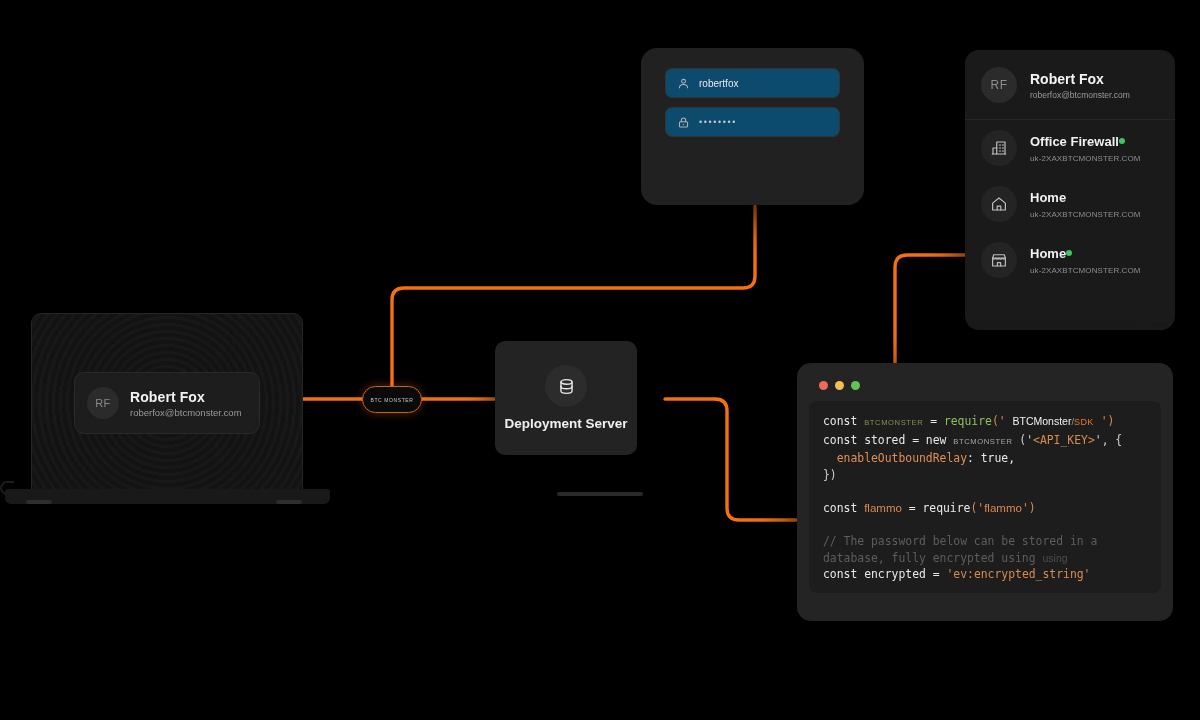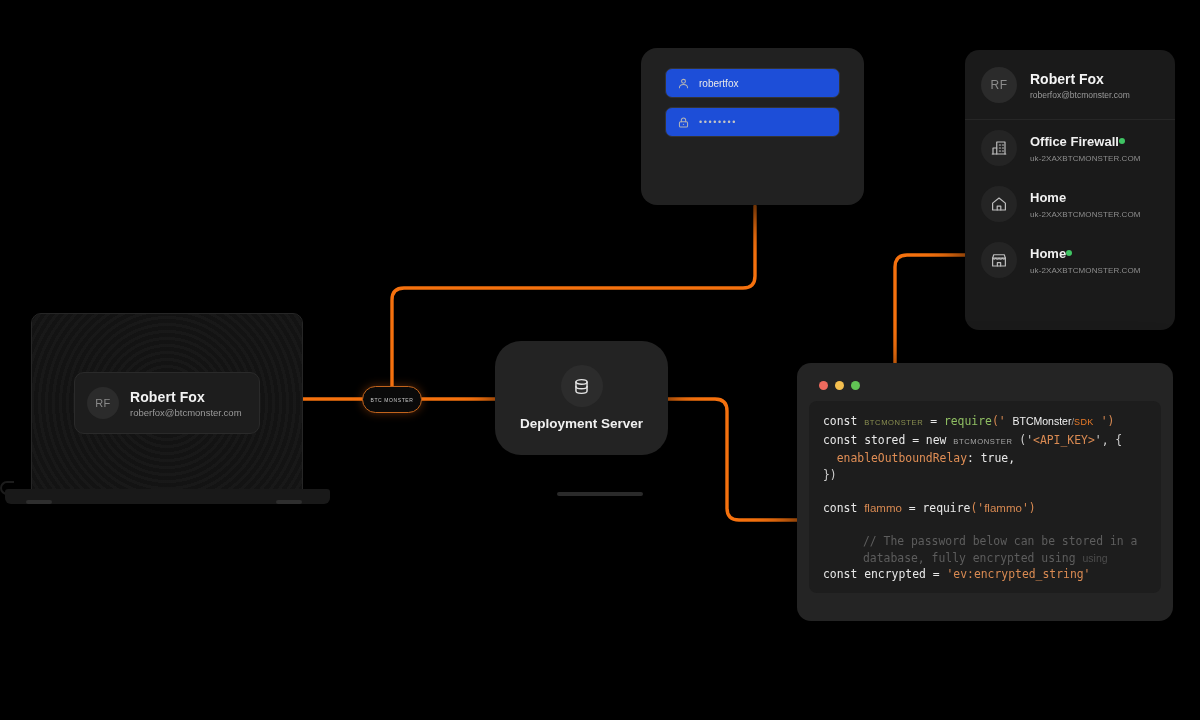--- a/index.html
+++ b/index.html
@@ -72,37 +72,37 @@
   }
   .pill span { color: #c9c9c9; font-size: 5px; letter-spacing: .6px; white-space: nowrap; }
 
   
   .login-card {
     position: absolute; left: 641px; top: 48px; width: 223px; height: 157px;
     background: #212121; border-radius: 16px; padding: 20px 24px;
     box-shadow: 0 10px 40px rgba(0,0,0,.8);
   }
   .field {
-    height: 30px; background: #1d4ed8; border: 1px solid #343434; border-radius: 7px;
+    height: 30px; background: #0c4a6e; border: 1px solid #343434; border-radius: 7px;
     display: flex; align-items: center; gap: 9px; padding: 0 11px; margin-bottom: 9px;
   }
   .field .ftext { color: #e9e9e9; font-size: 10px; }
   .field .fdots { color: #c4c4c4; font-size: 9px; letter-spacing: 1.6px; }
   .login-btn {
     margin-top: 4px; height: 33px; border-radius: 7px;
     background: linear-gradient(180deg,#fa8125 0%,#f5710e 100%);
     display: flex; align-items: center; justify-content: center;
     color: #fff; font-size: 11px; font-weight: 700; letter-spacing: .2px;
     border: none; width: 100%; cursor: pointer;
   }
 
   
   .deploy-card {
-    position: absolute; left: 495px; top: 341px; width: 173px; height: 114px;
-    background: #232323; border-radius: 26px;
+    position: absolute; left: 495px; top: 341px; width: 142px; height: 114px;
+    background: #232323; border-radius: 10px;
     display: flex; flex-direction: column; align-items: center;
     justify-content: center; gap: 9px;
     box-shadow: 0 8px 30px rgba(0,0,0,.7);
   }
   .deploy-ico {
     width: 42px; height: 42px; border-radius: 50%; background: #2c2c2c;
     display: flex; align-items: center; justify-content: center;
   }
   .deploy-label { color: #f0f0f0; font-size: 13.5px; font-weight: 600; }
 
@@ -145,21 +145,21 @@
     background: #1d1d1d; border-radius: 8px; height: 192px;
     padding: 12px 14px;
     font-family: "DejaVu Sans Mono", monospace;
     font-size: 11.4px; line-height: 16.6px; white-space: pre; color: #e4e4e4;
   }
   .kw   { color: #e8e8e8; }
   .fn   { color: #8fbe62; }
   .str  { color: #d98a52; }
   .prop { color: #e08e55; }
   .punc { color: #cfcfcf; }
-  .com  { color: #5d5d5d; margin-left: 40px; }
+  .com  { color: #5d5d5d; }
   .brand-olive { color: #8a8f50; font-size: 7.6px; letter-spacing: .6px; font-family: "Liberation Sans", sans-serif; }
   .brand-grey  { color: #a7a7a7; font-size: 7.6px; letter-spacing: .6px; font-family: "Liberation Sans", sans-serif; }
   .brand-word  { color: #f0f0f0; font-size: 10.5px; font-family: "Liberation Sans", sans-serif; }
   .brand-sdk   { color: #e87a28; font-size: 9px; letter-spacing: .4px; font-family: "Liberation Sans", sans-serif; }
   .brand-slash { color: #9a9a9a; font-size: 9.5px; font-family: "Liberation Sans", sans-serif; }
   .brand-flammo{ color: #d98a52; font-family: "Liberation Sans", sans-serif; font-size: 11.5px; }
   .brand-asis  { color: #4d4d4d; font-family: "Liberation Sans", sans-serif; font-size: 10.5px; }
 </style>
 </head>
 <body>

